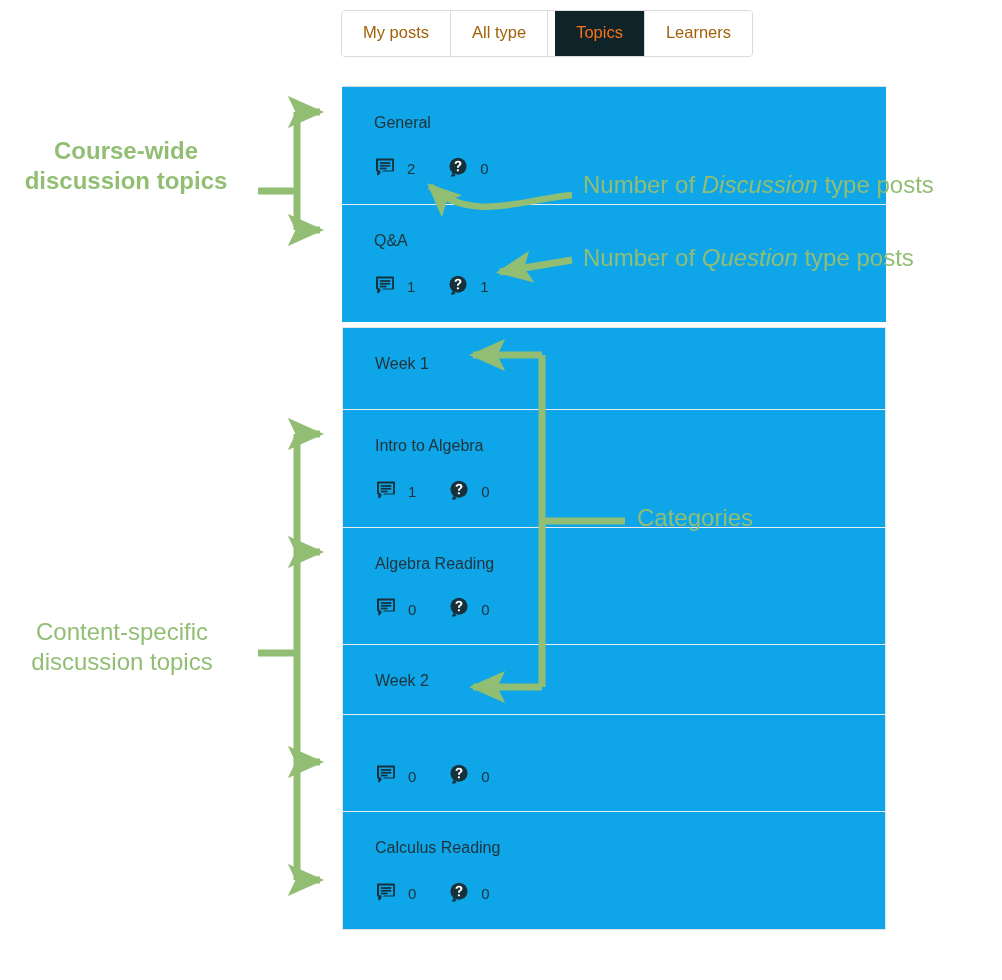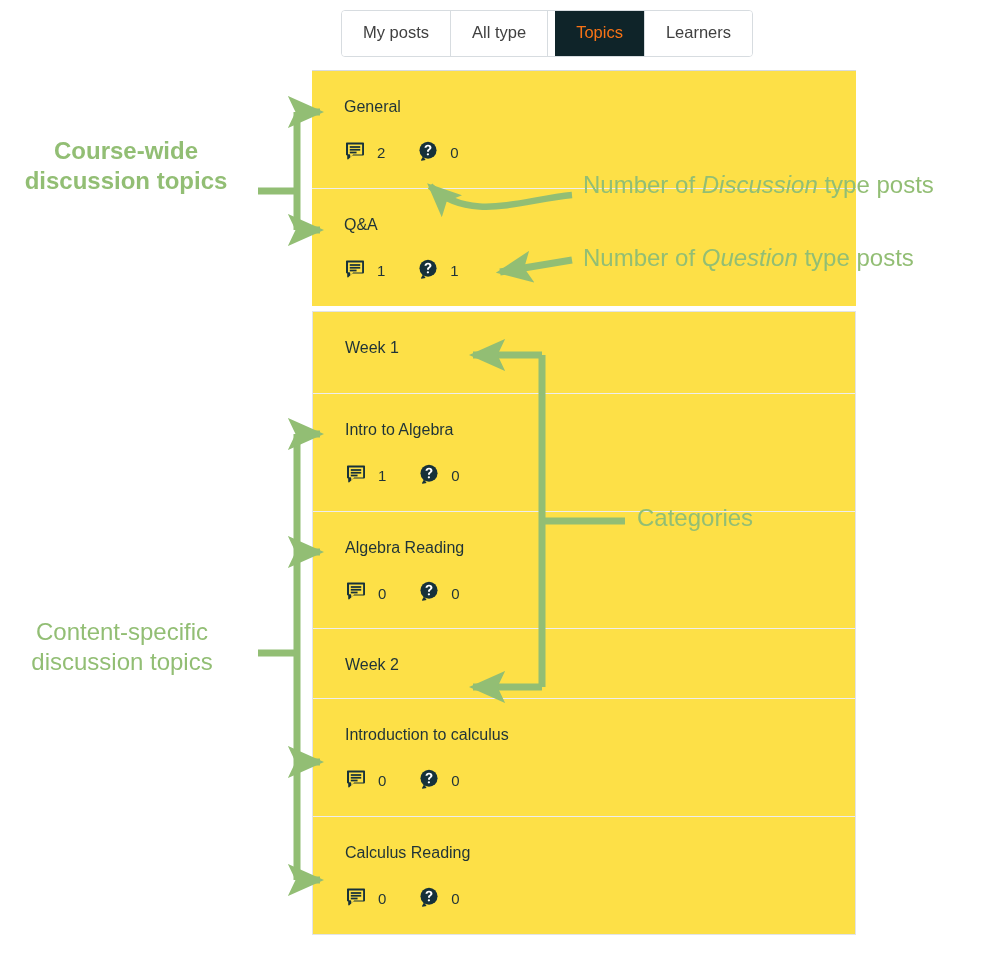--- a/index.html
+++ b/index.html
@@ -22,41 +22,42 @@
     left: 341px;
     top: 10px;
     display: flex;
     border: 1px solid #d7dce0;
     border-radius: 4px;
     overflow: hidden;
     background: #ffffff;
   }
   .tab {
     font-size: 16.5px;
-    color: #404040;
+    color: #a16207;
     padding: 12px 21px 13px 21px;
     border-right: 1px solid #d7dce0;
     background: #ffffff;
     white-space: nowrap;
     line-height: 1.2;
   }
   .tab:last-child { border-right: none; }
   .tab.active {
     background: #0f2429;
     color: #f97316;
     margin-left: 7px;
   }
 
   
   .section {
     position: absolute;
-    left: 312px;
+    left: 342px;
     width: 544px;
     box-sizing: border-box;
-    background: #fde047;
+    background: #0ea5e9;
+    margin-top: 16px;
   }
   #section-course-wide {
     top: 70px;
     border-top: 1px solid #d8dbdd;
   }
   #section-content-specific {
     top: 311px;
     border: 1px solid #e2e4e6;
     border-bottom: none;
   }
@@ -243,21 +244,20 @@
         <span class="count-value">0</span>
       </div>
     </div>
   </div>
 
   <div class="topic-row category" style="">
     <div class="topic-title">Week 2</div>
   </div>
 
   <div class="topic-row">
-    <div class="topic-title">Introduction to calculus</div>
     <div class="counts">
       <div class="count-group">
         <span class="icon-svg">
           <svg width="22" height="22" viewBox="0 0 24 24">
               <path fill="#16313a" d="M3.2 2.6h17.6c.55 0 1 .45 1 1v12.2c0 .55-.45 1-1 1H9.1l-4.4 4.2c-.45.43-1.2.11-1.2-.51v-3.69H3.2c-.55 0-1-.45-1-1V3.6c0-.55.45-1 1-1Zm1.2 2.2v10.8h1.5c.5 0 .9.4.9.9v2.25l2.9-2.78c.17-.16.39-.25.62-.25h9.46V4.8H4.4Z"></path>
               <rect x="6.3" y="6.7" width="11.4" height="1.9" fill="#16313a"></rect>
               <rect x="6.3" y="9.7" width="11.4" height="1.9" fill="#16313a"></rect>
               <rect x="6.3" y="12.7" width="7.4" height="1.9" fill="#16313a"></rect>
             </svg>
         </span>

